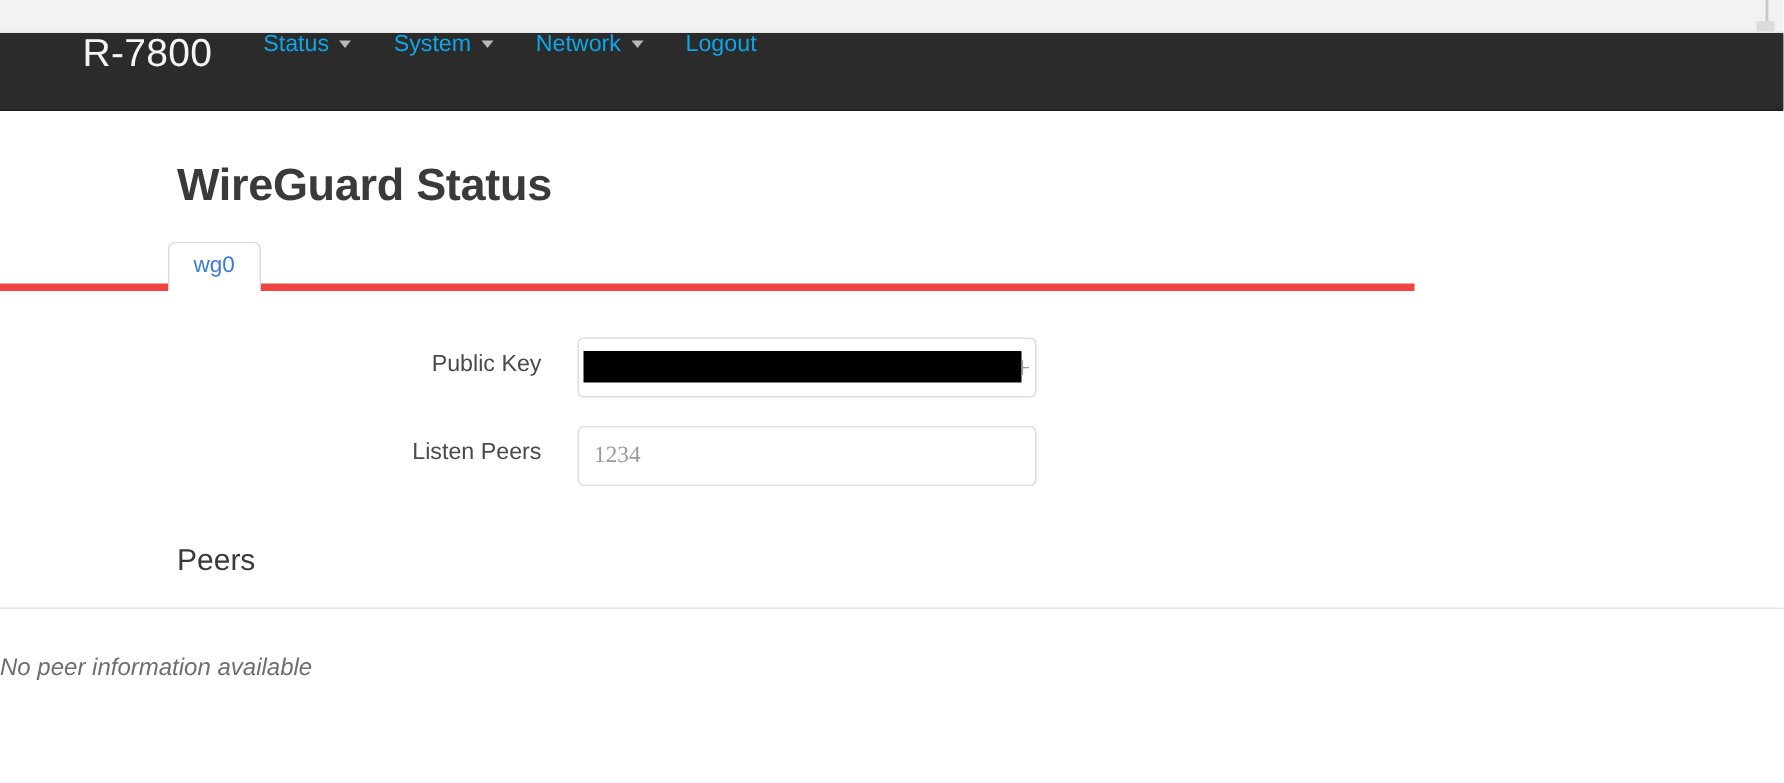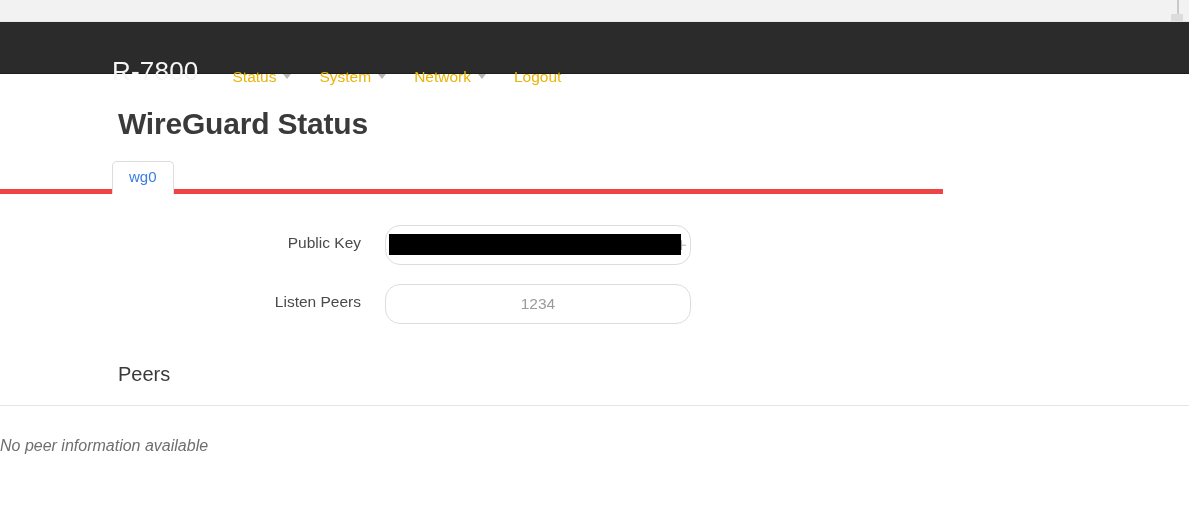--- a/index.html
+++ b/index.html
@@ -50,43 +50,42 @@
     position: absolute;
     top: 22px; left: 0;
     width: 1189px;
     height: 51px;
     background: #2b2b2b;
     box-shadow: 0 1px 0 #1d1d1d;
   }
   #navbar-inner {
     position: relative;
     height: 62px;
-    padding-left: 112px;
+    padding-left: 55px;
     display: flex;
-    align-items: flex-end;
+    align-items: flex-start;
   }
   #brand {
     color: #f5f5f5;
     font-size: 26px;
     line-height: 1;
     letter-spacing: 0.2px;
     margin-right: 34px;
     white-space: nowrap;
     cursor: pointer;
   }
   .nav-link {
-    color: #eab308;
+    color: #0ea5e9;
     font-size: 15.5px;
     line-height: 1;
     margin-right: 28px;
     white-space: nowrap;
     cursor: pointer;
     display: flex;
     align-items: center;
-    margin-top: 40px;
   }
   .nav-link:last-child { margin-right: 0; }
   .caret {
     display: inline-block;
     width: 0; height: 0;
     margin-left: 7px;
     border-left: 4px solid transparent;
     border-right: 4px solid transparent;
     border-top: 5px solid #b8b8b8;
   }
@@ -148,29 +147,28 @@
     box-sizing: border-box;
     font-size: 15.5px;
     color: #4a4a4a;
     padding-top: 9px;
   }
   .form-control {
     width: 306px;
     height: 40px;
     box-sizing: border-box;
     border: 1px solid #dddddd;
-    border-radius: 15px;
+    border-radius: 4px;
     background: #ffffff;
-    font-family: Liberation Sans, sans-serif;
+    font-family: Liberation Serif, serif;
     font-size: 15.5px;
     color: #8d8d8d;
     padding: 0 10px;
     outline: none;
     position: relative;
-    text-align: center;
   }
   .form-control::placeholder { color: #9b9b9b; }
 
   
   #public-key-wrap {
     position: relative;
     width: 306px;
     height: 40px;
   }
   #public-key-input {

